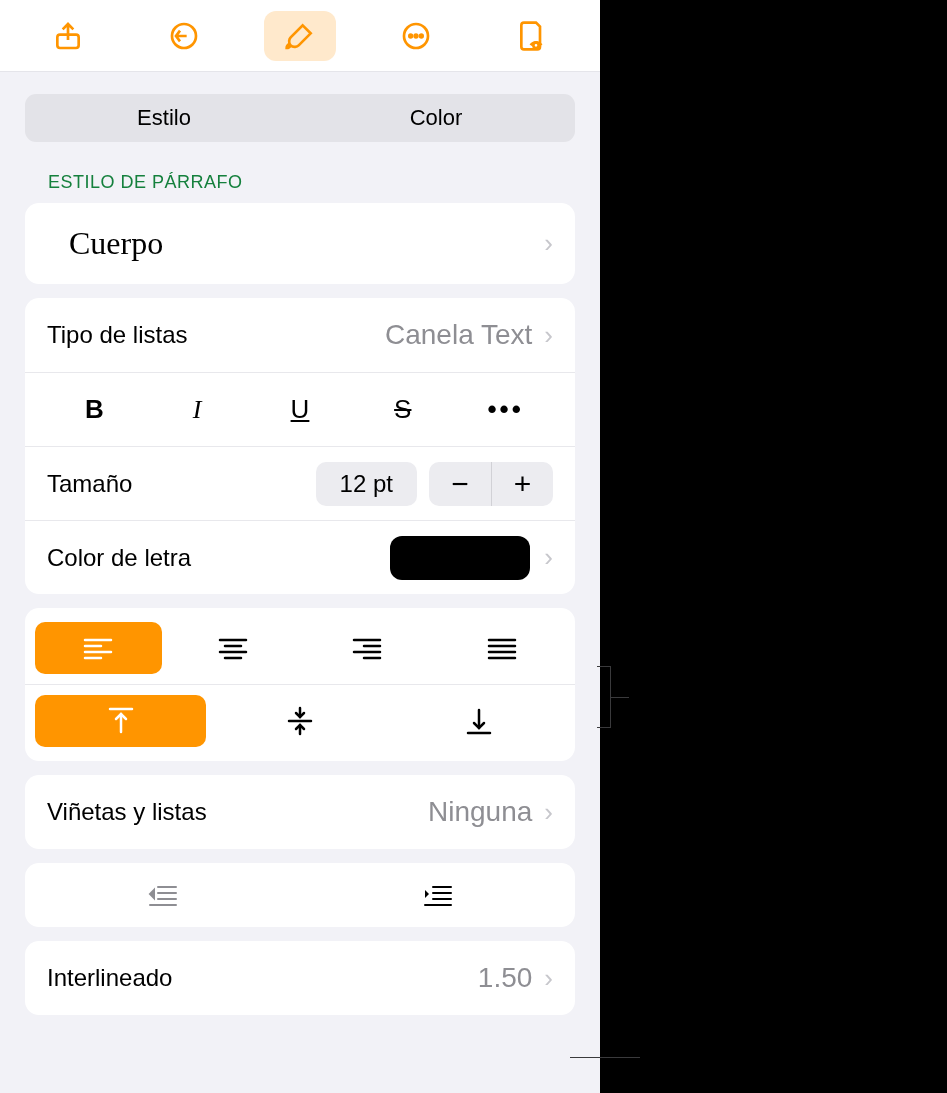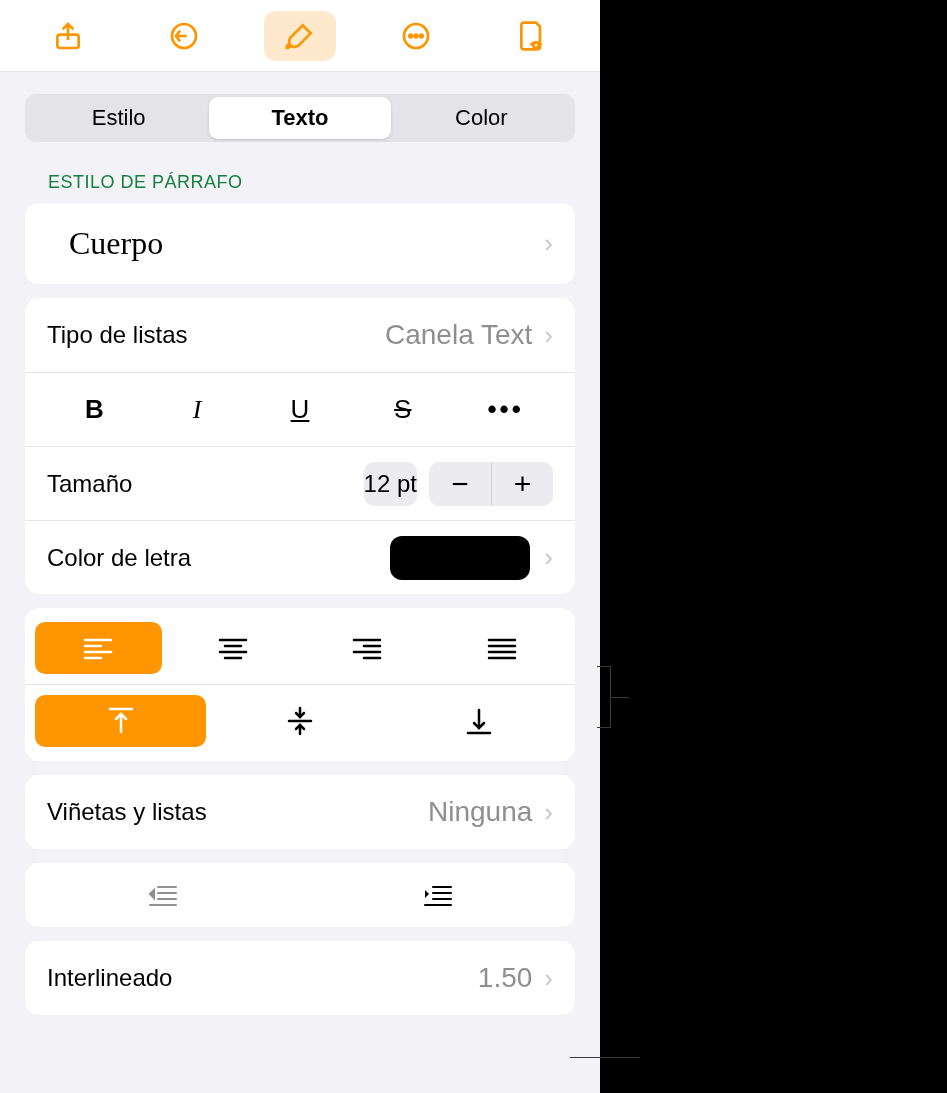--- a/index.html
+++ b/index.html
@@ -120,21 +120,21 @@
     border-radius: 8px;
   }
   .bold { font-weight: 800; }
   .italic { font-style: italic; font-family: Georgia, serif; }
   .underline { text-decoration: underline; }
   .strike { text-decoration: line-through; }
   .more-dots { letter-spacing: 3px; font-weight: 800; }
   .size-chip {
     background: #ececf0;
     border-radius: 10px;
-    padding: 8px 0;
+    padding: 8px 24px;
     font-size: 24px;
     color: #000;
     margin-right: 12px;
   }
   .stepper {
     background: #ececf0;
     border-radius: 10px;
     display: flex;
     height: 44px;
   }
@@ -249,21 +249,20 @@
       <svg viewBox="0 0 24 24" fill="none" stroke="currentColor" stroke-width="2">
           <path d="M6 2h9l3 3v15a2 2 0 0 1-2 2H6a2 2 0 0 1-2-2V4a2 2 0 0 1 2-2z"></path>
           <circle cx="15" cy="19" r="2"></circle>
           <path d="M11 19c2-3 6-3 8 0"></path>
         </svg>
     </div>
   </div>
 
   <div class="segmented">
     <div class="segmented-item">Estilo</div>
-    <div class="segmented-item active">Texto</div>
     <div class="segmented-item">Color</div>
   </div>
 
   <div class="section-label">ESTILO DE PÁRRAFO</div>
   <div class="card">
     <div class="row">
       <div class="paragraph-style-name">Cuerpo</div>
       <span class="chevron">›</span>
     </div>
   </div>

